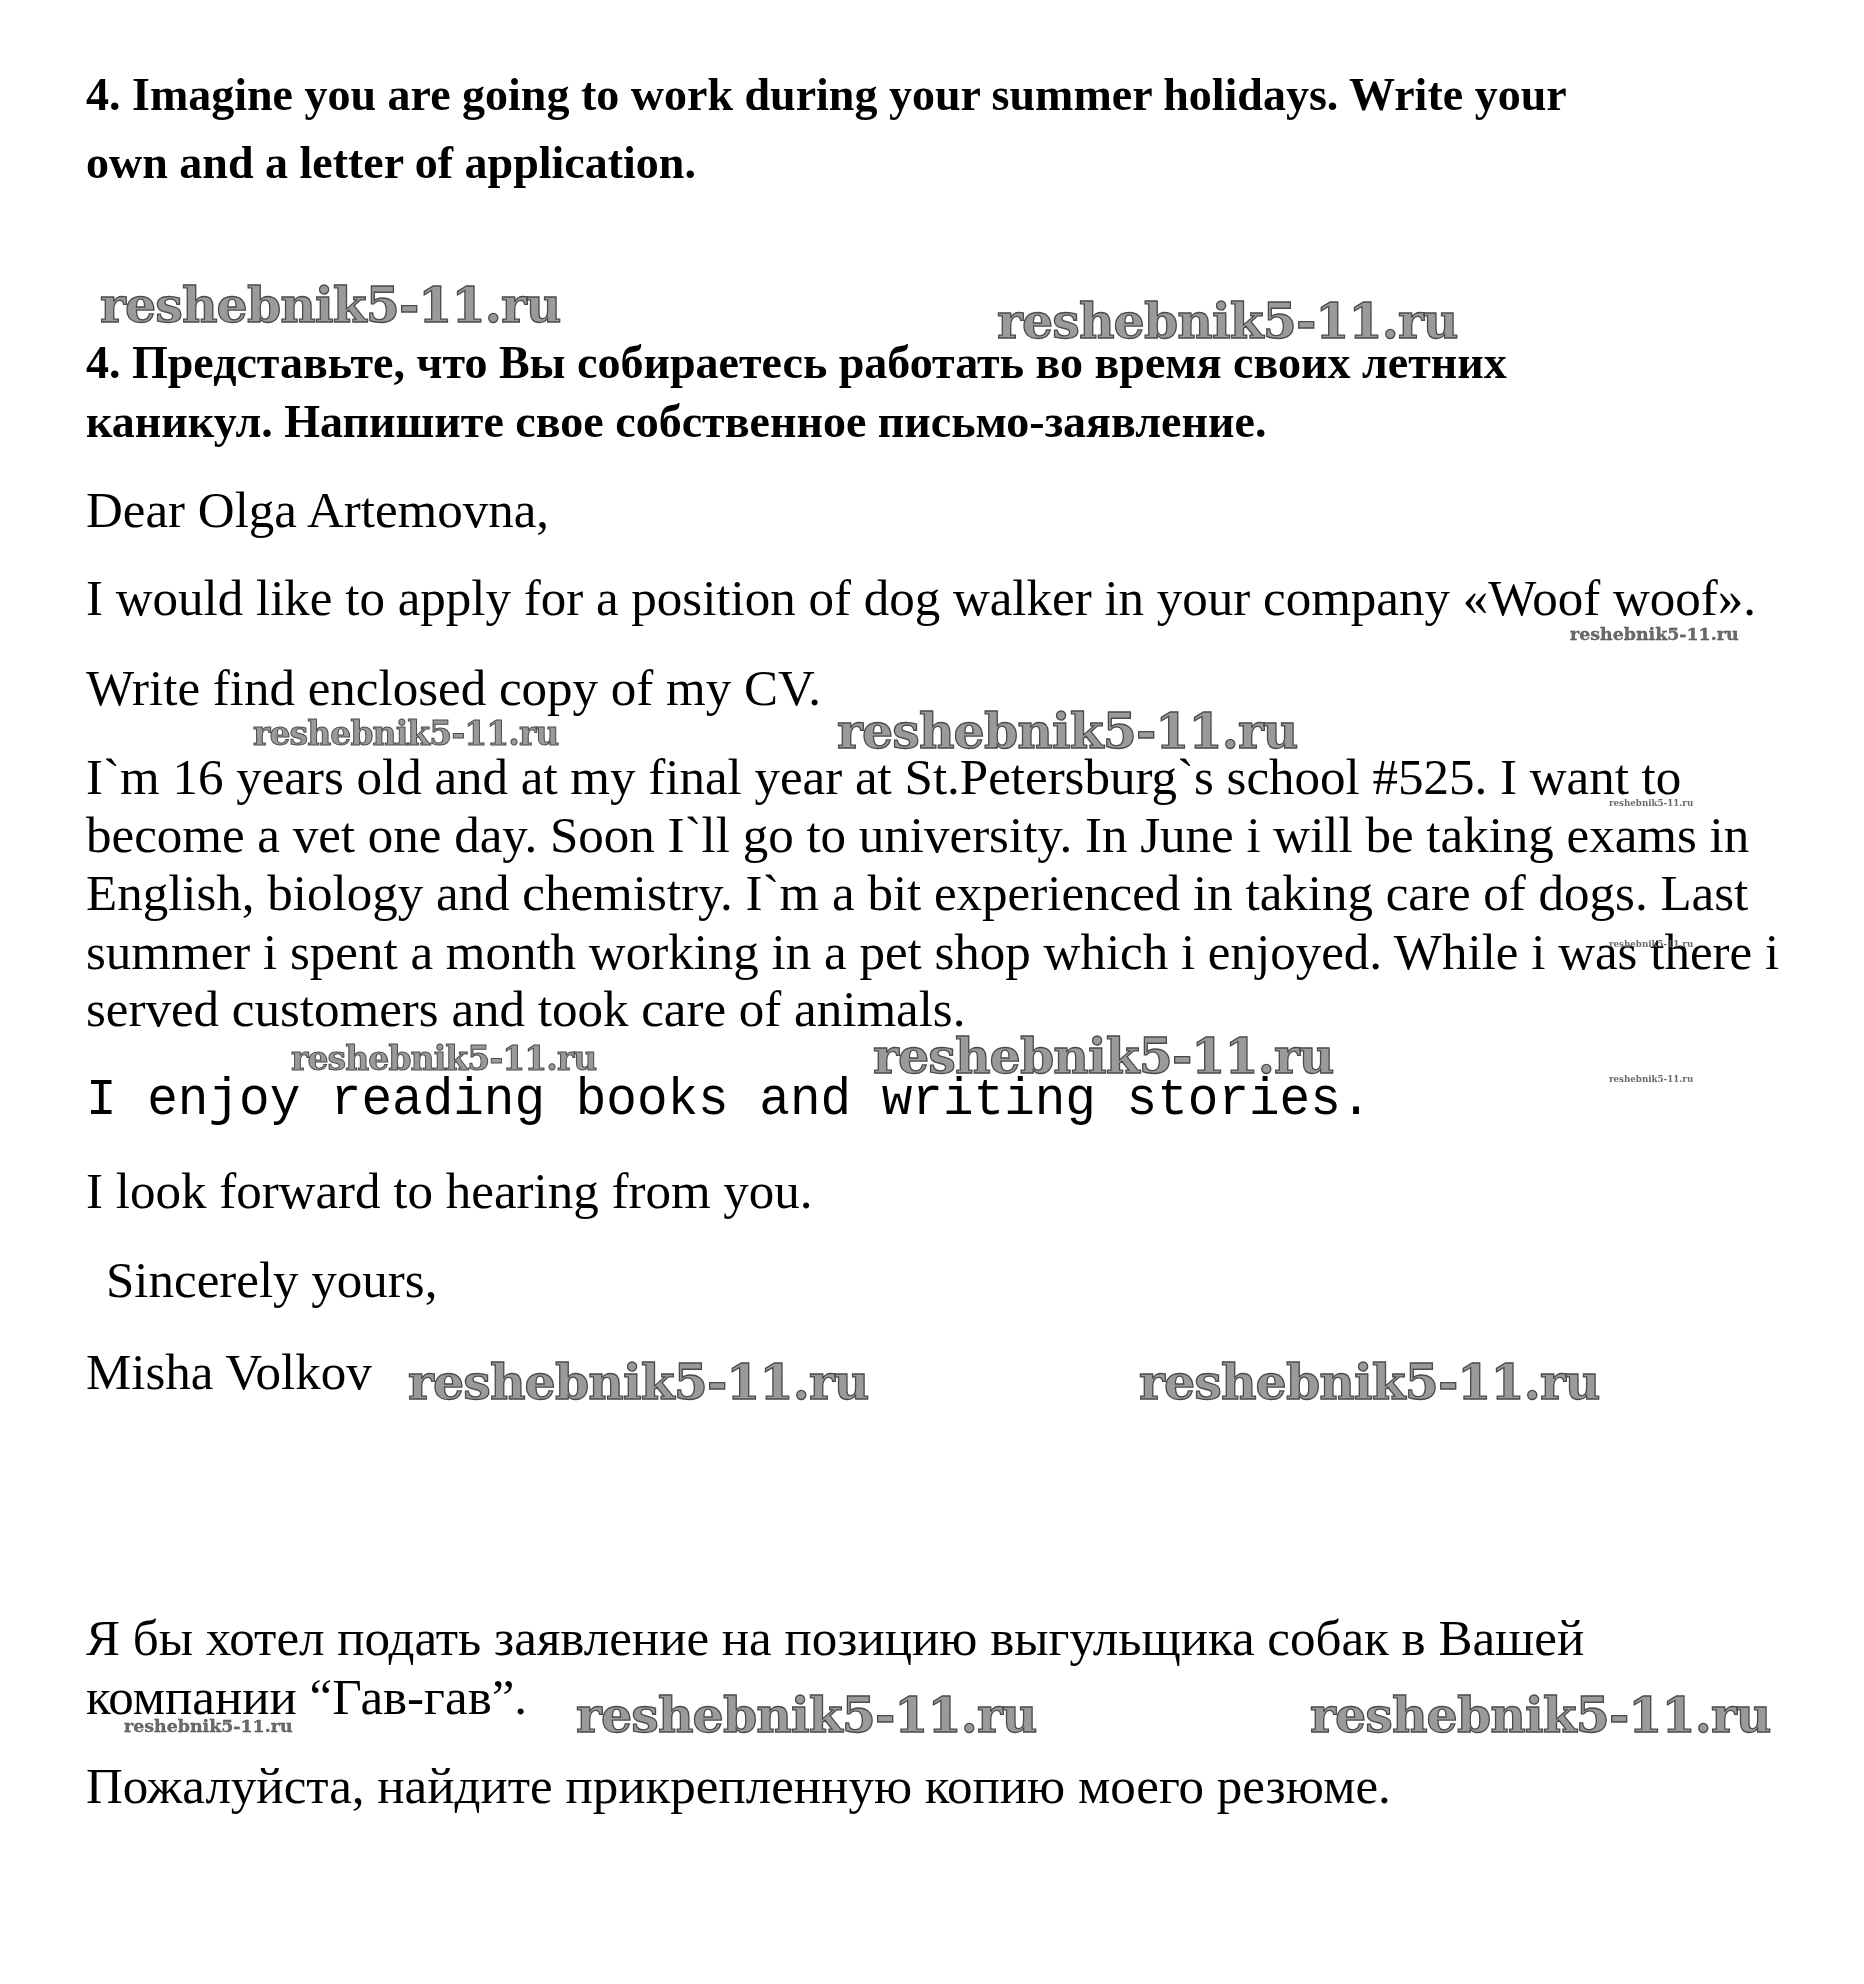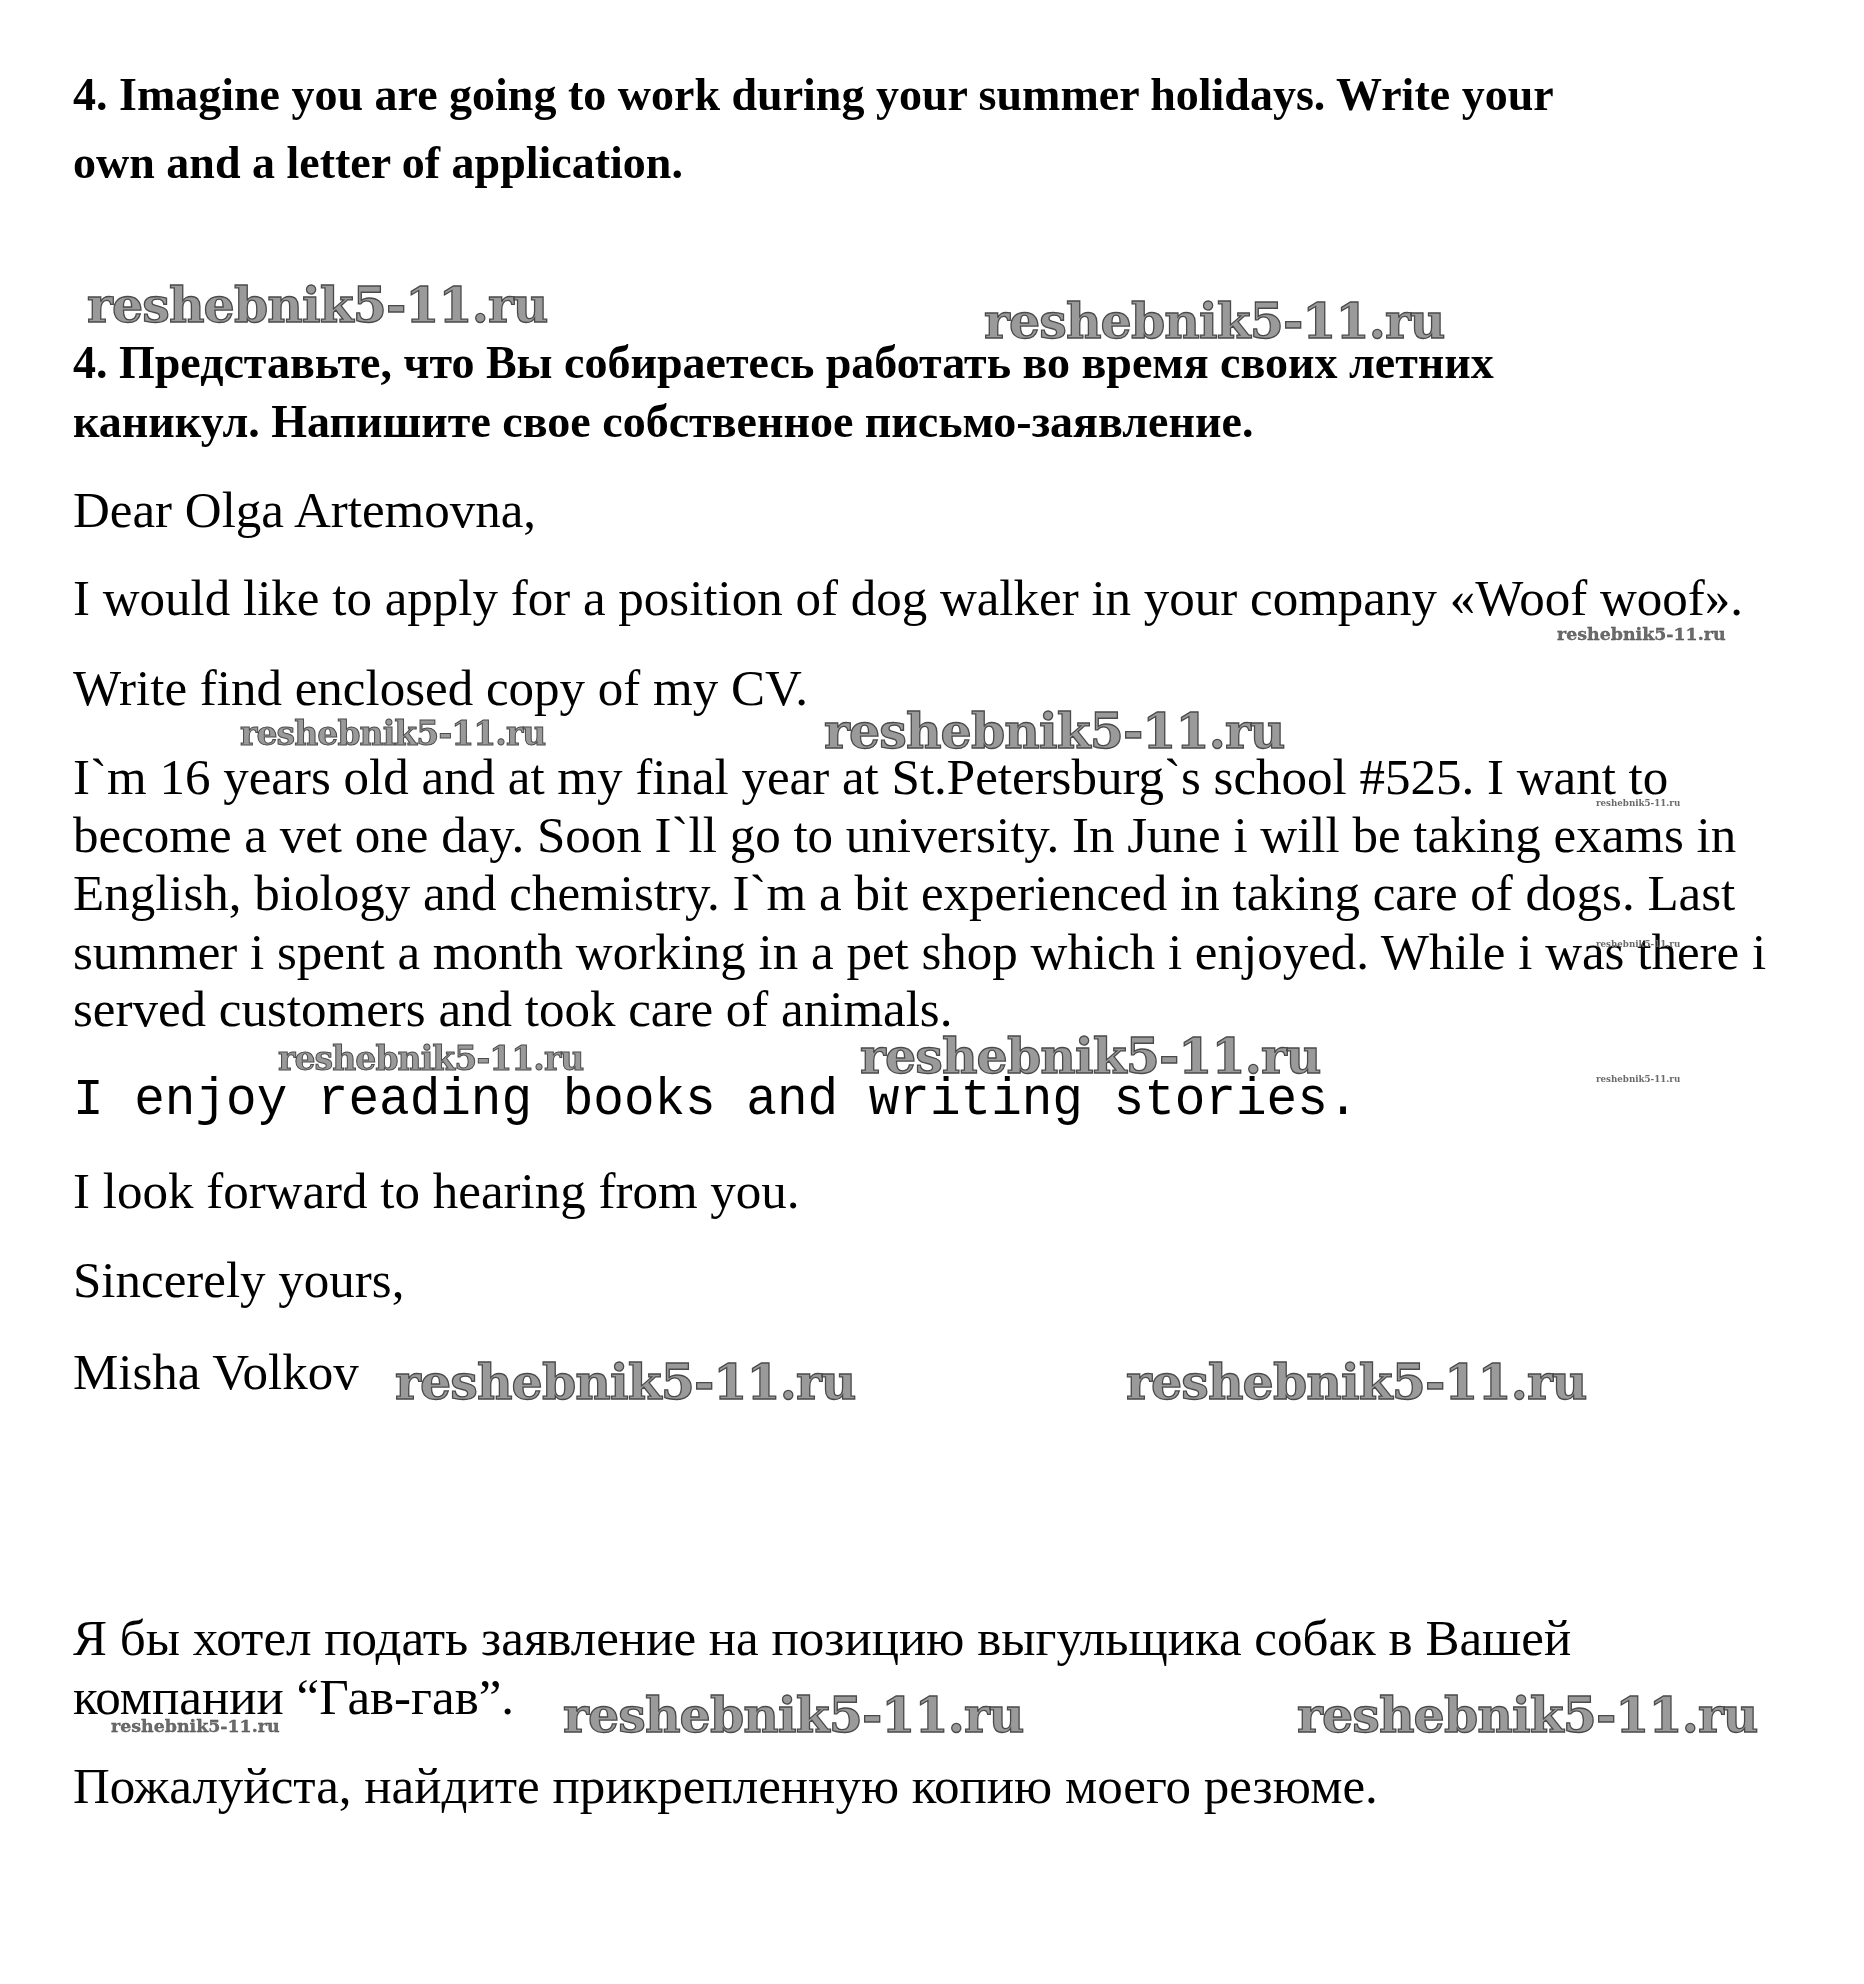--- a/index.html
+++ b/index.html
@@ -1,17 +1,17 @@
 <!DOCTYPE html>
 <html style="font-size:14px"><head>
 <meta charset="utf-8">
 <style>
   html, body { margin: 0; padding: 0; background: #ffffff; }
   body { width: 1865px; height: 1985px; position: relative; overflow: hidden; }
-  .page { position: absolute; left: 0; top: 0; width: 1604px; height: 1985px; background: #ffffff; }
+  .page { position: absolute; left: 13px; top: 0; width: 1604px; height: 1985px; background: #ffffff; }
   .t { position: absolute; left: 73px; white-space: nowrap; color: #000; font-family: "Liberation Serif", "DejaVu Serif", serif; }
   .h { font-weight: bold; font-size: 46px; line-height: 68px; }
   .b { font-size: 51px; line-height: 58px; }
   .wm { position: absolute; white-space: nowrap; font-family: "DejaVu Serif", "Liberation Serif", serif; font-weight: bold;
         color: #9a9a9a; -webkit-text-stroke: 1.3px #4a4a4a; letter-spacing: -0.9px; }
   .wm.big { font-size: 49px; }
   .wm.mid { font-size: 33px; -webkit-text-stroke: 1px #4a4a4a; }
   .wm.small { font-size: 17.4px; color: #6a6a6a; -webkit-text-stroke: 0.3px #4a4a4a; letter-spacing: 0; }
   .wm.tiny { font-size: 8.7px; color: #6a6a6a; -webkit-text-stroke: 0; letter-spacing: 0; }
 </style>
@@ -45,21 +45,21 @@
   <div class="t b" style="top:923px;">summer i spent a month working in a pet shop which i enjoyed. While i was there i</div>
   <div class="wm tiny" style="left:1596px; top:939px;">reshebnik5-11.ru</div>
   <div class="t b" style="top:980px;font-family:Liberation Serif, serif;">served customers and took care of animals.</div>
 
   <div class="wm mid" style="left:278px; top:1039px;">reshebnik5-11.ru</div>
   <div class="wm big" style="left:860px; top:1027px;">reshebnik5-11.ru</div>
   <div class="wm tiny" style="left:1596px; top:1074px;">reshebnik5-11.ru</div>
 
   <div class="t b" style="top:1072px;font-family:Liberation Mono, monospace;">I enjoy reading books and writing stories.</div>
   <div class="t b" style="top:1162px;">I look forward to hearing from you.</div>
-  <div class="t b" style="top:1251px;">Sincerely yours,</div>
+  <div class="t b" style="top:1251px;margin-left:20px;">Sincerely yours,</div>
   <div class="t b" style="top:1343px;">Misha Volkov</div>
 
   <div class="wm big" style="left:395px; top:1353px;">reshebnik5-11.ru</div>
   <div class="wm big" style="left:1126px; top:1353px;">reshebnik5-11.ru</div>
 
   <div class="t b" style="top:1609px;">Я бы хотел подать заявление на позицию выгульщика собак в Вашей</div>
   <div class="t b" style="top:1668px;">компании “Гав-гав”.</div>
 
   <div class="wm small" style="left:111px; top:1716px;">reshebnik5-11.ru</div>
   <div class="wm big" style="left:563px; top:1686px;">reshebnik5-11.ru</div>

